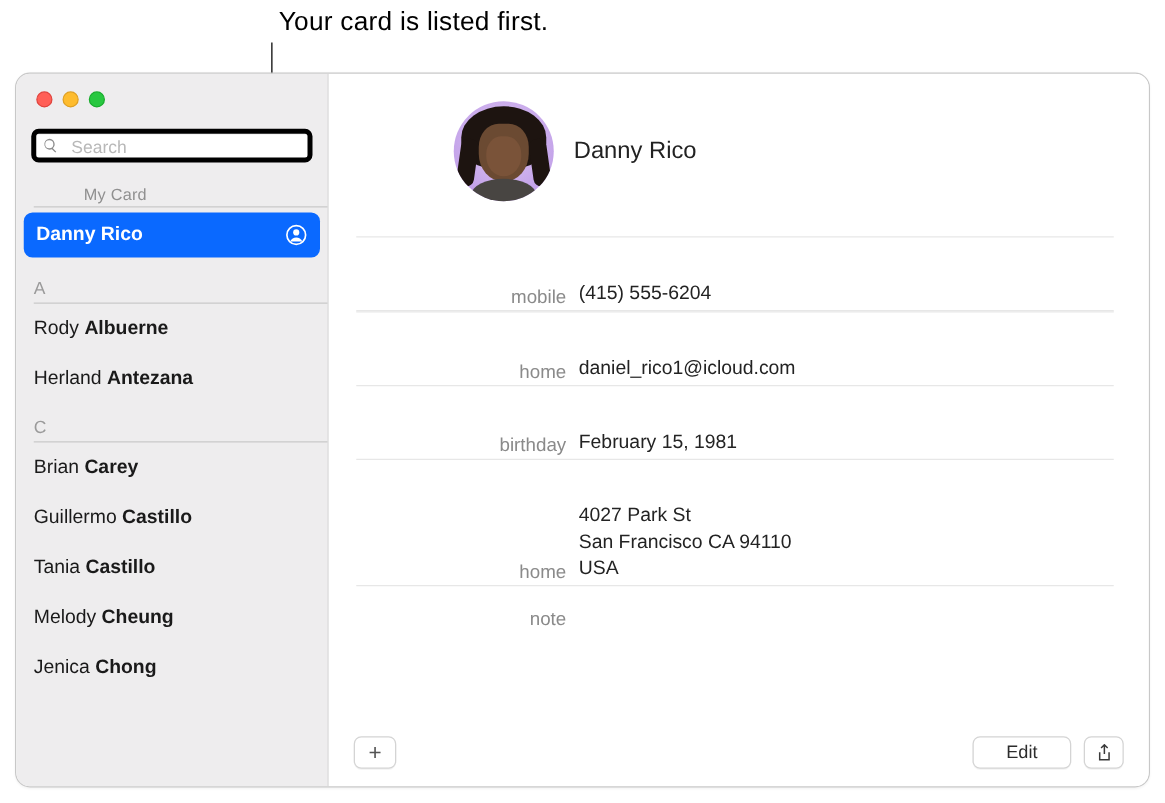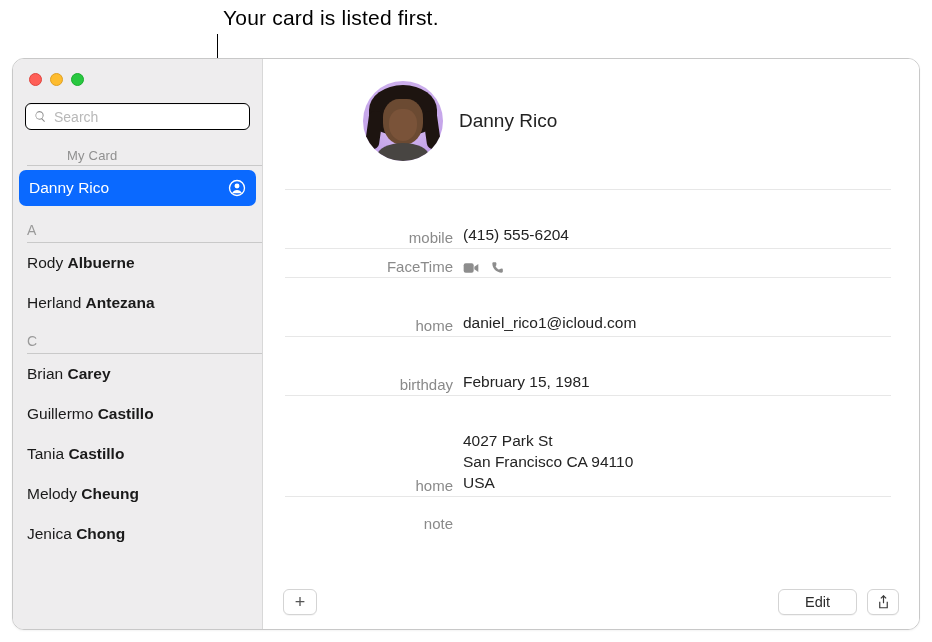--- a/index.html
+++ b/index.html
@@ -14,34 +14,34 @@
   .sidebar { width: 250px; background: #eeedee; border-right: 1px solid #d8d8d8; display: flex; flex-direction: column; }
   .traffic { display: flex; gap: 8px; padding: 14px 0 0 16px; height: 36px; }
   .traffic .dot { width: 13px; height: 13px; border-radius: 50%; }
   .dot.red { background: #ff5f57; border: 0.5px solid #e0443e; }
   .dot.yellow { background: #febc2e; border: 0.5px solid #dfa023; }
   .dot.green { background: #28c840; border: 0.5px solid #1aad2e; }
 
   .search-wrap { padding: 8px 12px 6px 12px; }
   .search-box { position: relative; }
   .search-box svg { position: absolute; left: 9px; top: 7px; width: 13px; height: 13px; fill: #8c8c8c; }
-  .search-input { width: 100%; height: 27px; border-radius: 6px; border: 1px solid #000000; background: #fff; padding-left: 28px; font-size: 14px; color: #333; box-shadow: inset 0 1px 0 rgba(0,0,0,0.04); }
+  .search-input { width: 100%; height: 27px; border-radius: 6px; border: 4px solid #000000; background: #fff; padding-left: 28px; font-size: 14px; color: #333; box-shadow: inset 0 1px 0 rgba(0,0,0,0.04); }
   .search-input::placeholder { color: #b8b8b8; }
 
   .section-label { font-size: 13px; color: #909090; padding: 12px 14px 2px 14px; font-weight: 500; letter-spacing: 0.2px; margin-left: 40px; }
   .section-rule { height: 1px; background: #c9c9c9; margin: 0 0 0 14px; }
 
   .list { display: flex; flex-direction: column; }
   .row { display: flex; align-items: center; justify-content: space-between; height: 40px; font-size: 15.5px; color: #1a1a1a; cursor: default; }
   .row .name { padding-left: 14px; white-space: nowrap; }
   .row .name .first { font-weight: 400; }
   .row .name .last { font-weight: 600; }
   .row.selected { background: #0a69ff; color: #fff; border-radius: 7px; margin: 4px 6px 6px 6px; height: 36px; }
   .row.selected .name { padding-left: 10px; font-weight: 500; }
-  .row.selected .name .first, .row.selected .name .last { font-weight: 400; }
+  .row.selected .name .first, .row.selected .name .last { font-weight: 700; }
   .me-badge { margin-right: 10px; display:flex; align-items:center; }
   .me-badge svg { width: 18px; height: 18px; }
 
   .section-header { font-size: 14px; color: #9a9a9a; padding: 10px 14px 4px 14px; font-weight: 500; }
 
   
   .detail { flex: 1; background: #fff; display: flex; flex-direction: column; position: relative; }
   .detail-scroll { flex:1; padding: 22px 28px 0 22px; overflow:hidden; }
   .header-row { display: flex; align-items: center; gap: 16px; padding-bottom: 28px; }
   .avatar { width: 80px; height: 80px; border-radius: 50%; background: radial-gradient(circle at 50% 40%, #e0caf4 0%, #c3a2e9 70%, #b691e2 100%); position: relative; overflow: hidden; margin-left: 78px; }
@@ -158,32 +158,20 @@
         <div class="contact-name">Danny Rico</div>
       </div>
 
       <div class="fields">
         <div class="divider"></div>
         <div class="field-row">
           <div class="field-label">mobile</div>
           <div class="field-value">(415) 555-6204</div>
         </div>
         <div class="divider"></div>
-        <div class="field-row">
-          <div class="field-label">FaceTime</div>
-          <div class="ft-icons">
-            <svg viewBox="0 0 24 18">
-                <rect x="1" y="2" width="15" height="14" rx="3"></rect>
-                <path d="M17 7l6-4v12l-6-4z"></path>
-              </svg>
-            <svg viewBox="0 0 24 24">
-                <path d="M6 2c-1 0-2 .8-2 2 0 9 7 16 16 16 1.2 0 2-1 2-2v-3c0-1-.8-2-2-2l-3 .6c-.7.1-1.1.8-1.5 1.3-2.6-1.2-4.8-3.4-6-6 .5-.4 1.2-.8 1.3-1.5L11 4c0-1.2-1-2-2-2H6z"></path>
-              </svg>
-          </div>
-        </div>
         <div class="divider"></div>
         <div class="field-row">
           <div class="field-label">home</div>
           <div class="field-value">daniel_rico1@icloud.com</div>
         </div>
         <div class="divider"></div>
         <div class="field-row">
           <div class="field-label">birthday</div>
           <div class="field-value">February 15, 1981</div>
         </div>

